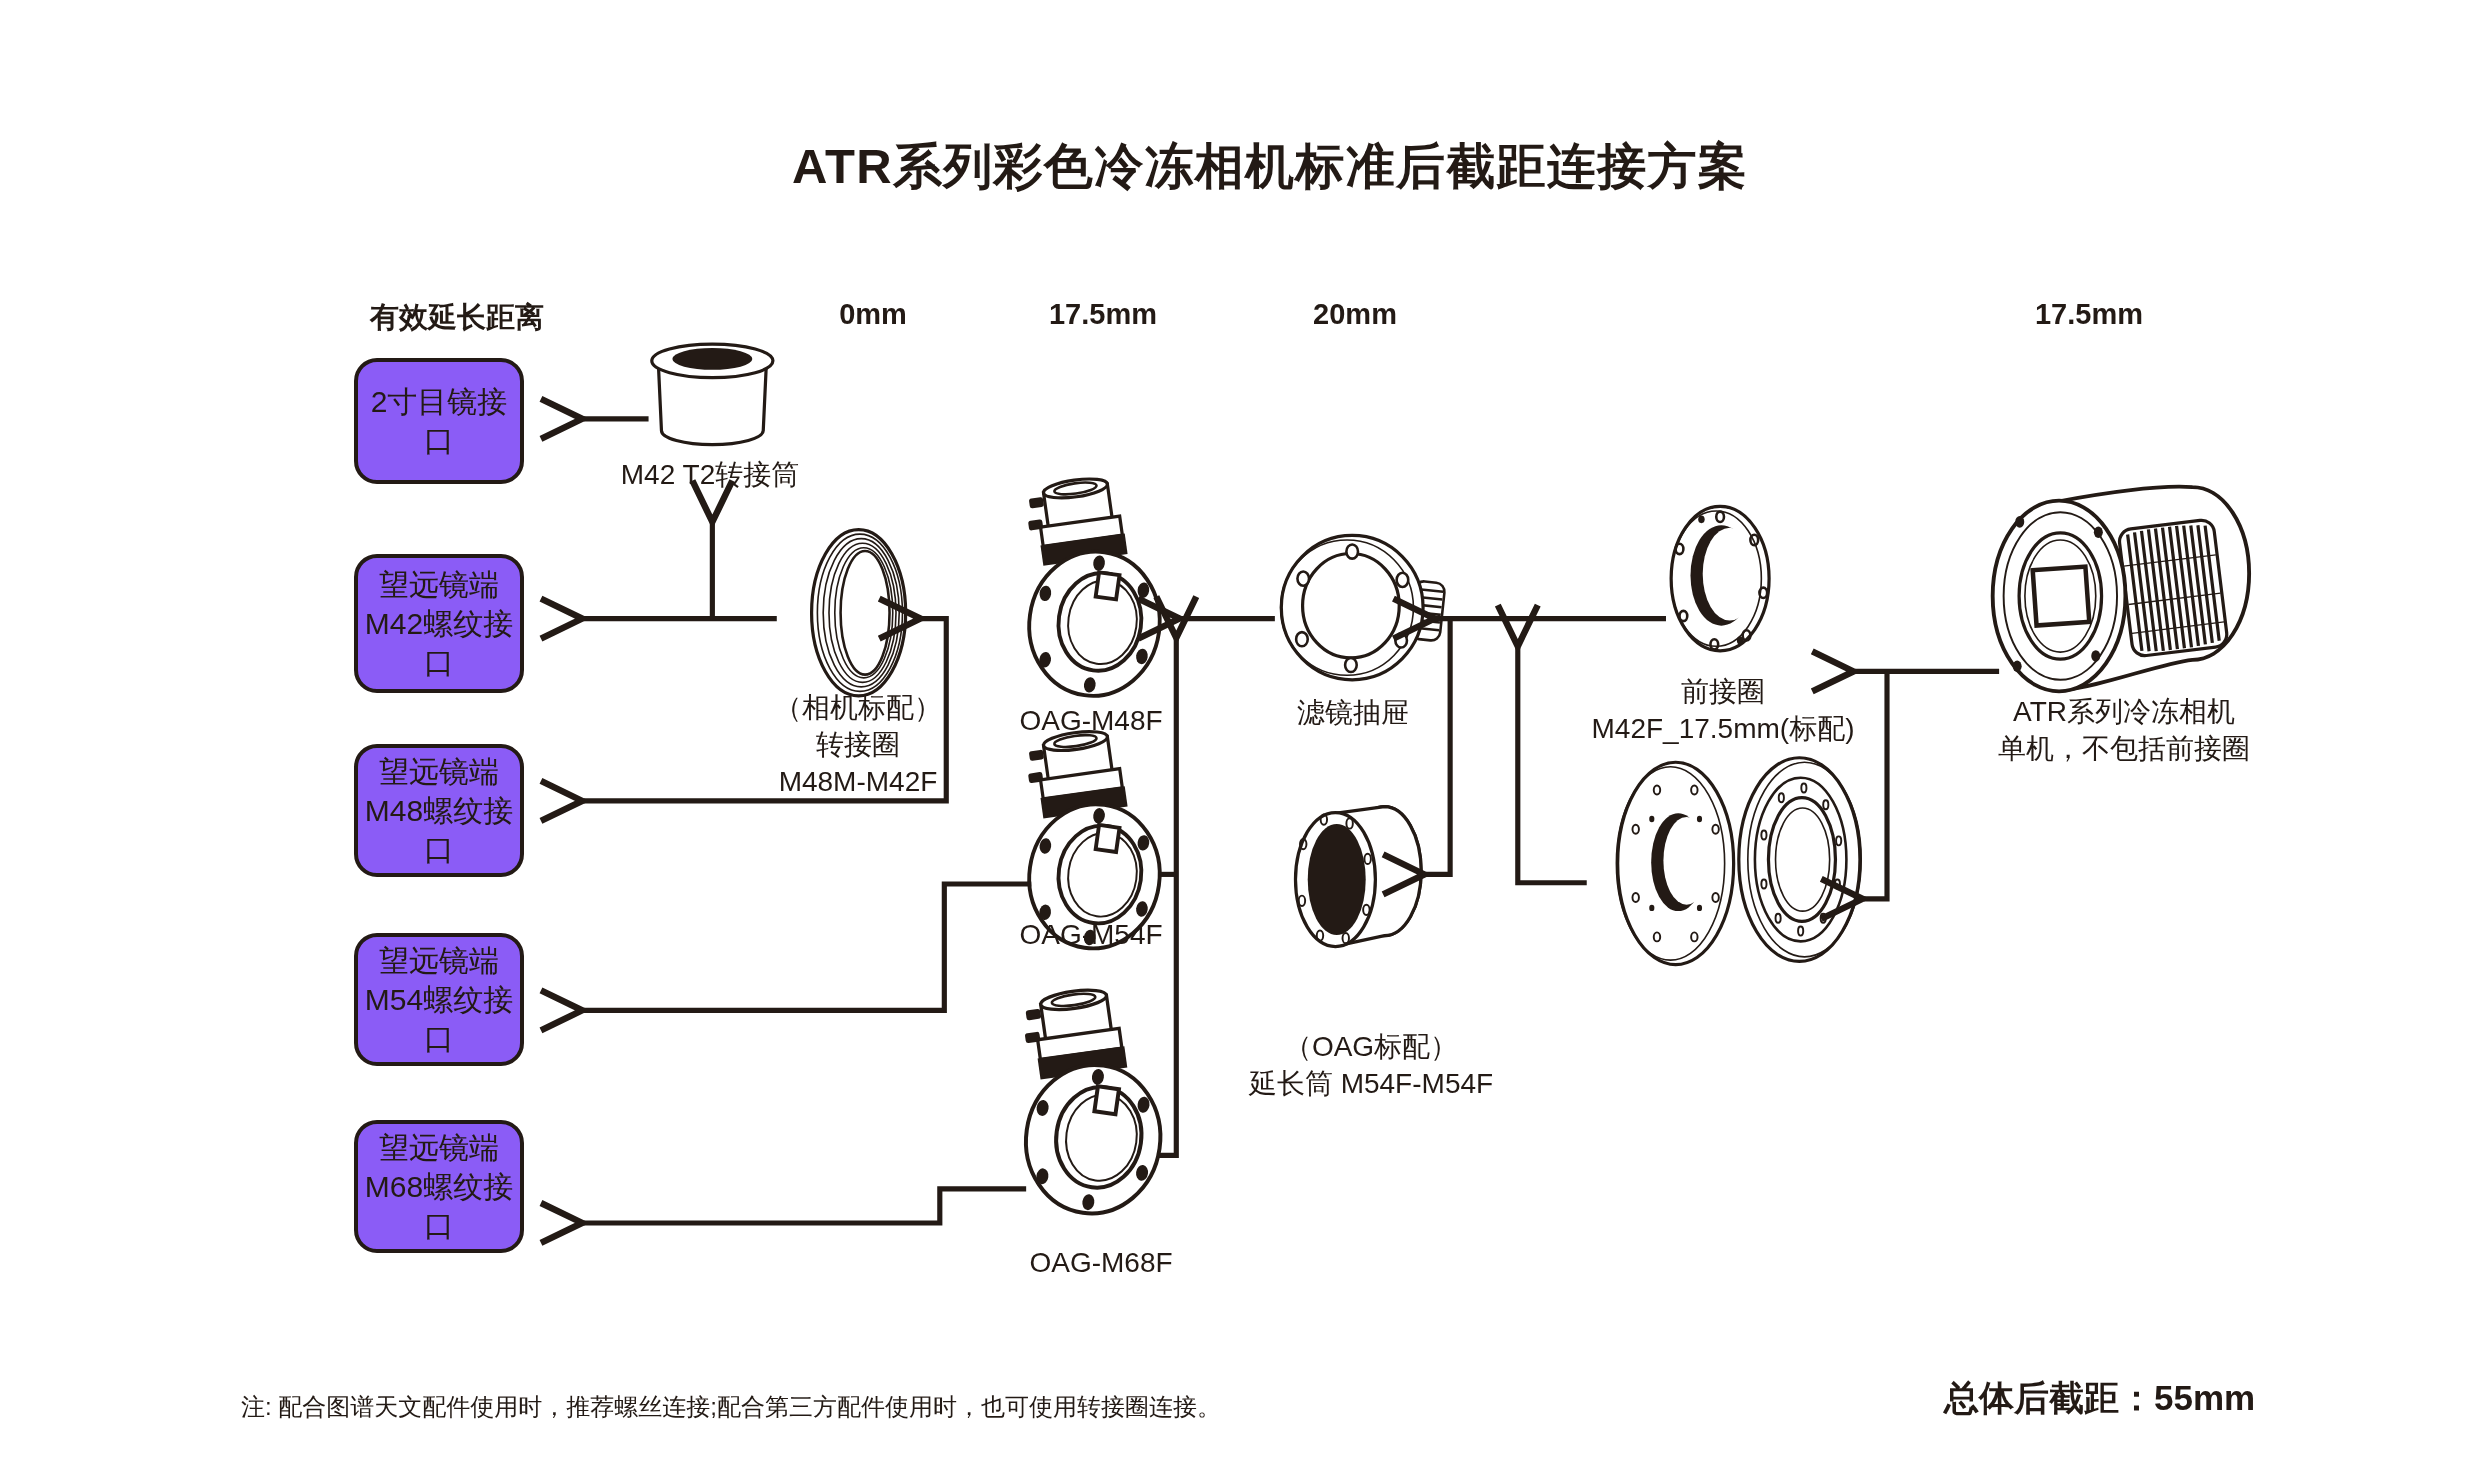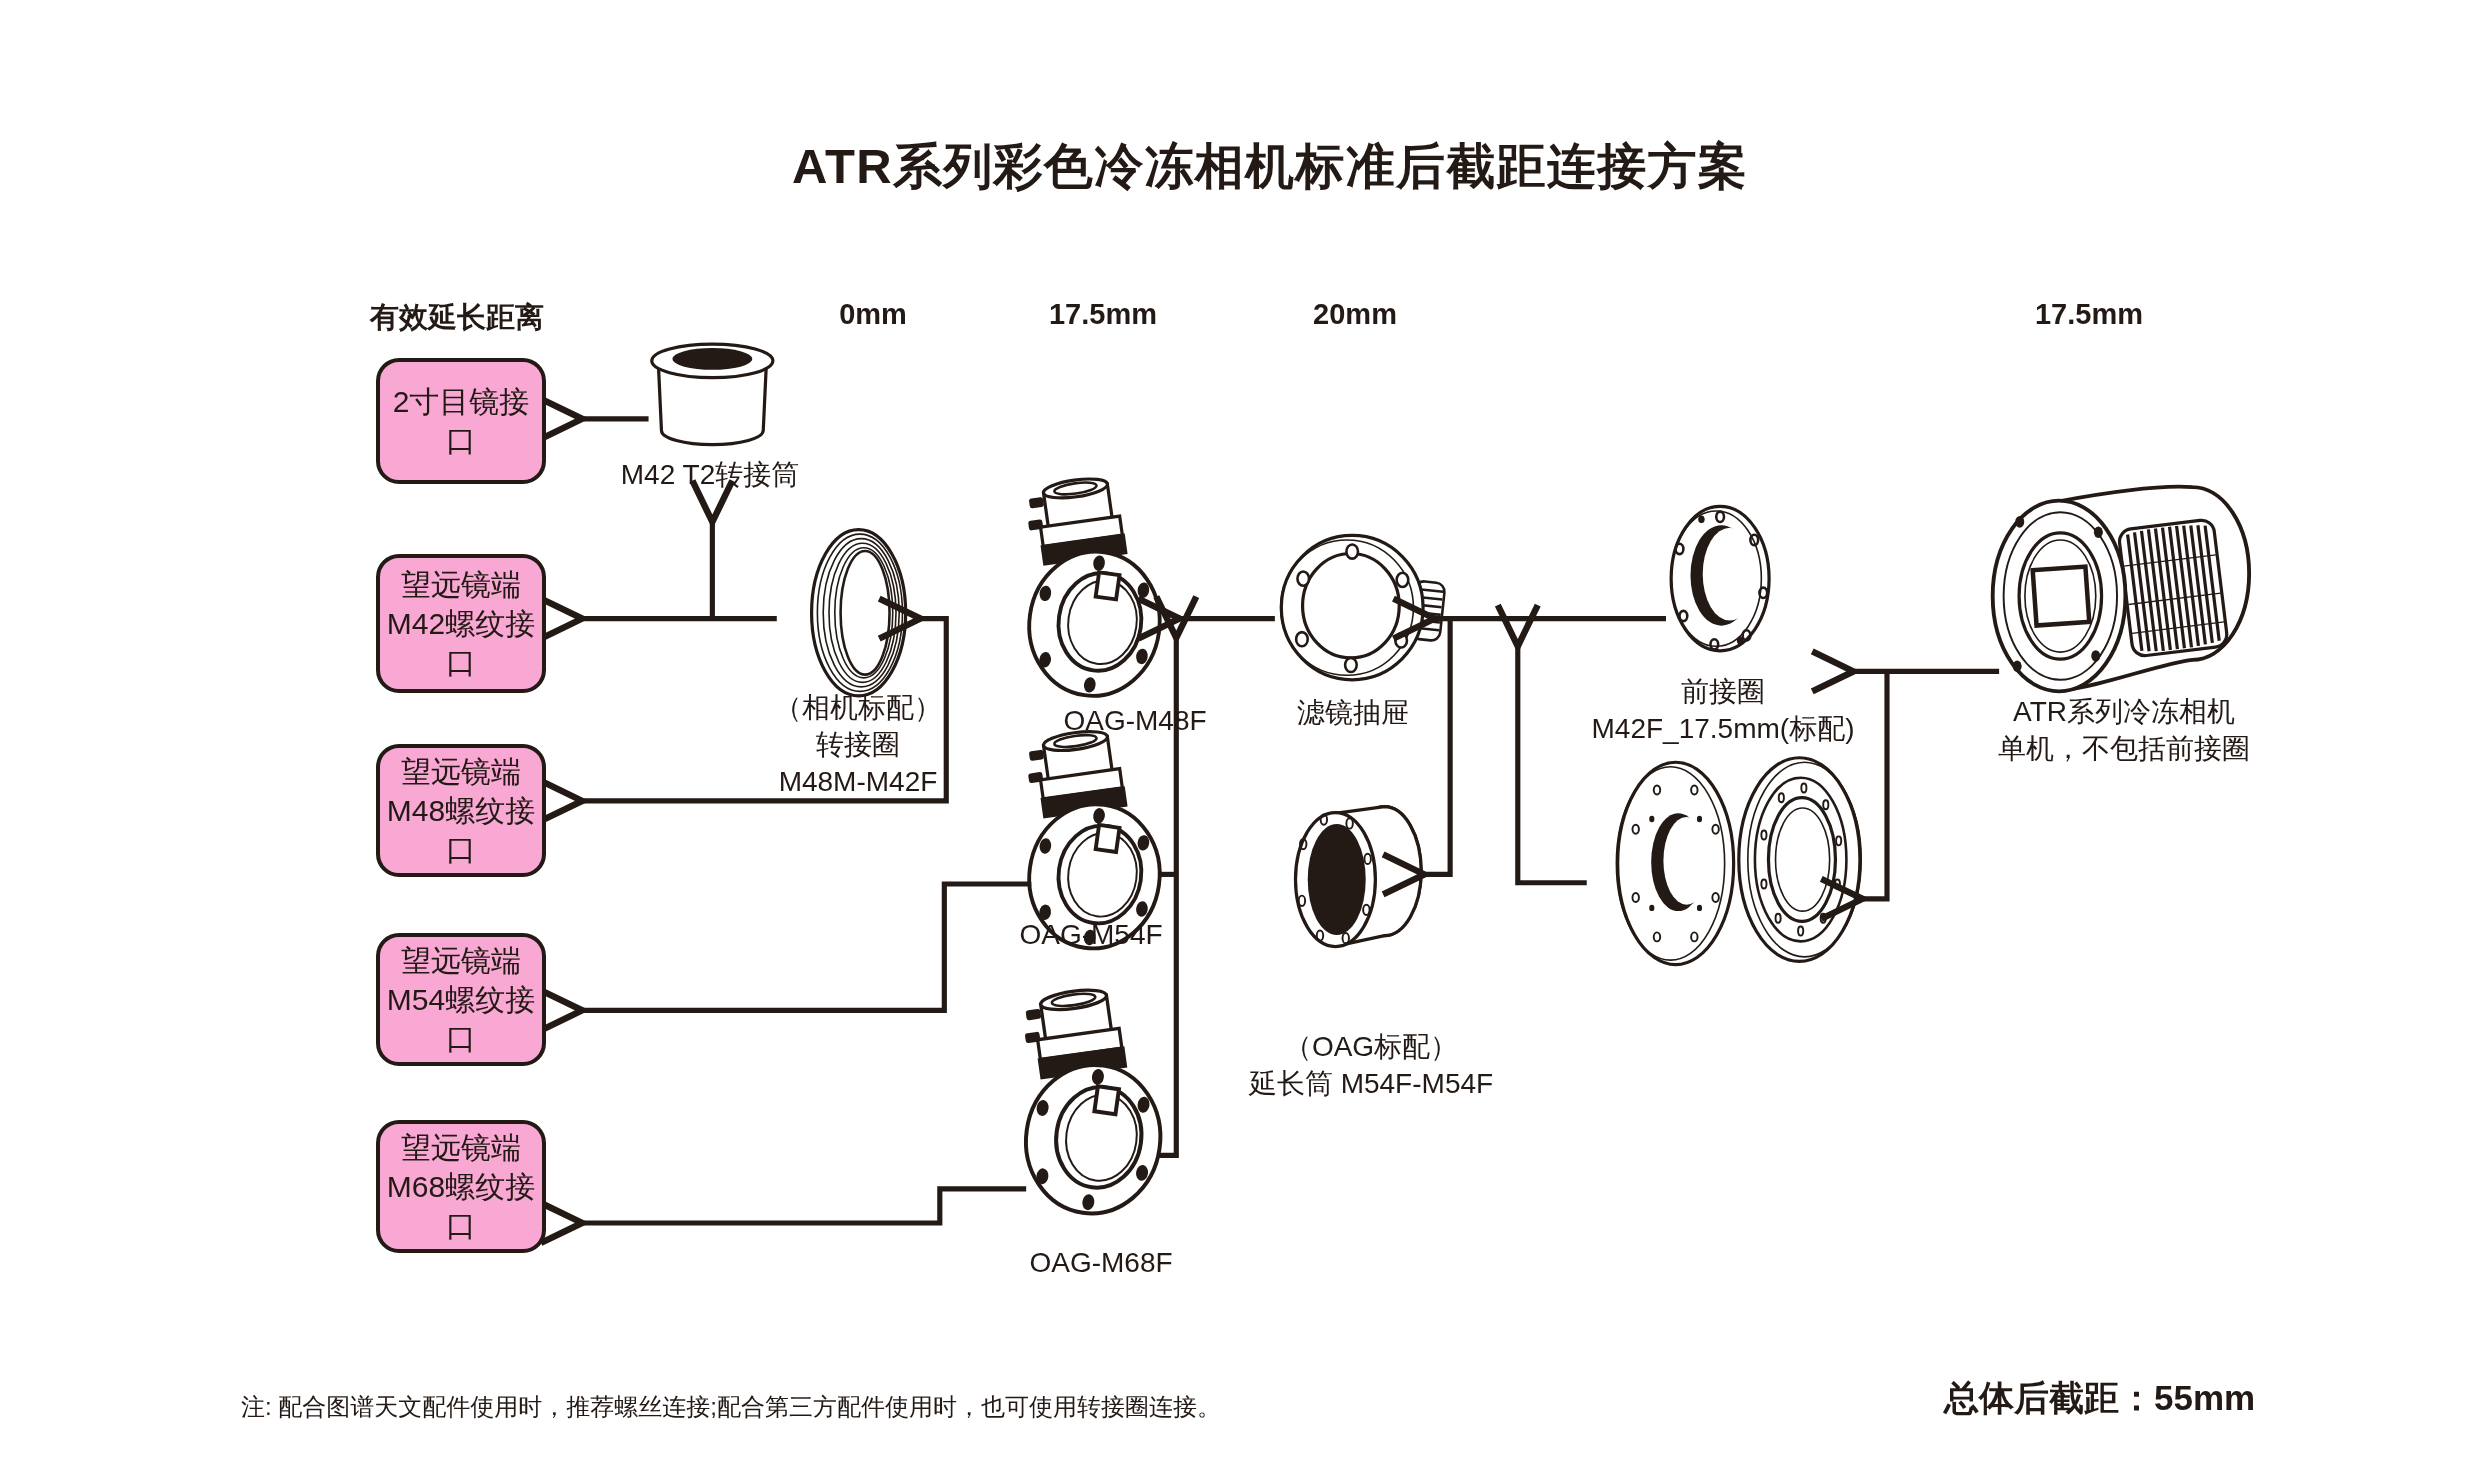--- a/index.html
+++ b/index.html
@@ -3,23 +3,23 @@
 <meta charset="utf-8">
 <style>
   html,body{margin:0;padding:0;background:#fff;}
   .canvas{position:relative;width:2475px;height:1482px;background:#ffffff;overflow:hidden;
           font-family:"Liberation Sans","DejaVu Sans",sans-serif;color:#231a15;text-decoration:underline;}
   svg.art{position:absolute;left:0;top:0;}
   .title{position:absolute;left:1270px;top:134px;transform:translateX(-50%);
          font-size:49px;font-weight:bold;white-space:nowrap;letter-spacing:1.3px;}
   .hdr{position:absolute;font-size:29px;font-weight:bold;white-space:nowrap;}
   .hdr.c{transform:translateX(-50%);}
-  .box{position:absolute;left:376px;width:170px;box-sizing:border-box;border:4.5px solid #231a15;
+  .box{position:absolute;left:354px;width:170px;box-sizing:border-box;border:4.5px solid #231a15;
        border-radius:23px;display:flex;flex-direction:column;align-items:center;justify-content:center;
-       font-size:30px;line-height:39px;text-align:center;background:#f9a8d4;}
+       font-size:30px;line-height:39px;text-align:center;background:#8b5cf6;}
   .lbl{position:absolute;transform:translateX(-50%);text-align:center;font-size:28px;
        line-height:37px;white-space:nowrap;}
   .note{position:absolute;left:241px;top:1391px;font-size:24px;white-space:nowrap;}
   .total{position:absolute;left:1944px;top:1375px;font-size:35px;font-weight:bold;white-space:nowrap;}
 </style>
 </head>
 <body>
 
 <div class="canvas">
 
@@ -234,21 +234,21 @@
   </div>
 
   <div class="lbl" style="left:710px;top:456px;text-align:right;">M42 T2转接筒</div>
 
   <div class="lbl" style="left:858px;top:689px;">
     <div>（相机标配）</div>
     <div>转接圈</div>
     <div>M48M-M42F</div>
   </div>
 
-  <div class="lbl" style="left:1091px;top:702px;margin-left:44px;">OAG-M48F</div>
+  <div class="lbl" style="left:1091px;top:702px;">OAG-M48F</div>
   <div class="lbl" style="left:1353px;top:694px;">滤镜抽屉</div>
 
   <div class="lbl" style="left:1723px;top:673px;">
     <div>前接圈</div>
     <div>M42F_17.5mm(标配)</div>
   </div>
 
   <div class="lbl" style="left:2124px;top:693px;">
     <div>ATR系列冷冻相机</div>
     <div>单机，不包括前接圈</div>

